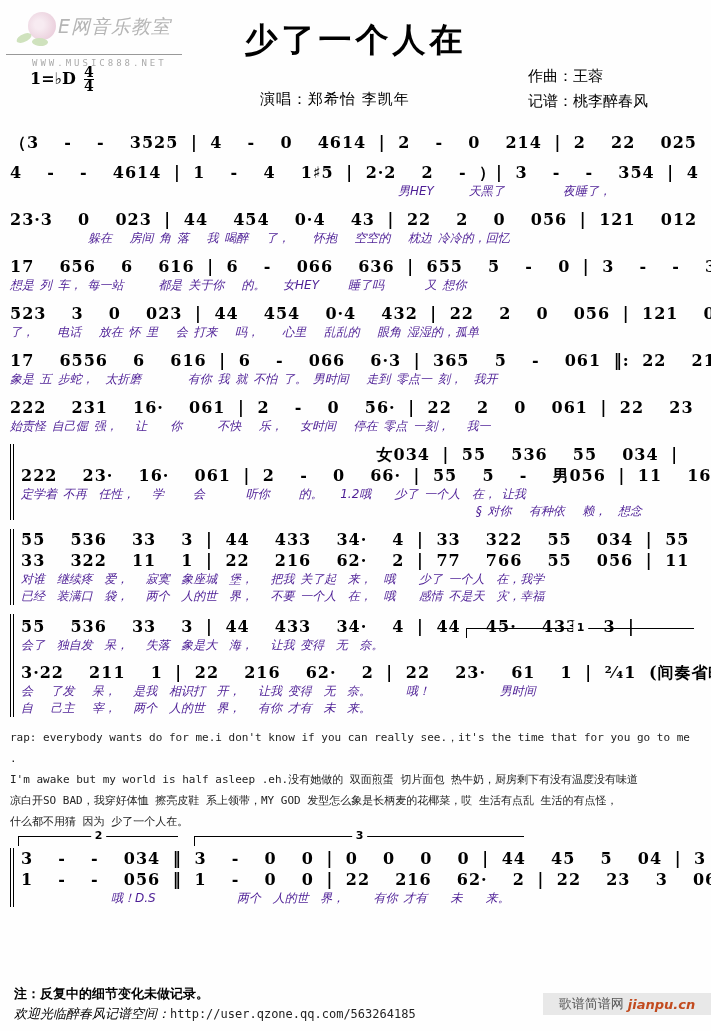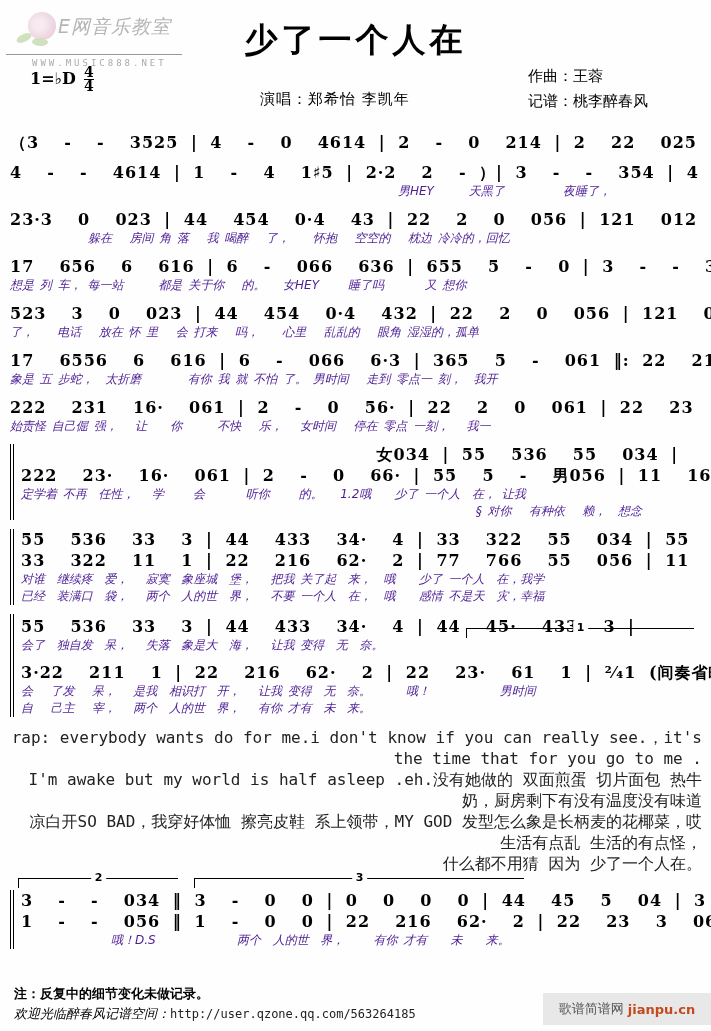--- a/index.html
+++ b/index.html
@@ -46,32 +46,32 @@
   .lyr-right{text-align:right;padding-right:60px;}
   .indent{padding-left:388px;}
   .volta{position:absolute;border-top:1px solid #000;border-left:1px solid #000;height:10px;}
   .volta .vnum{position:absolute;top:-8px;left:50%;transform:translateX(-50%);
         background:#fefefe;padding:0 4px;font-size:11px;font-weight:bold;}
   .v1{left:452px;top:14px;width:228px;}
   .vf2{left:4px;top:-12px;width:160px;}
   .vf3{left:180px;top:-12px;width:330px;}
   .final-block{position:relative;margin-top:16px;}
   
-  .rap{margin:10px 0 6px 0;font-family:"DejaVu Sans Mono",monospace;font-size:16px;
-        line-height:21px;color:#222;text-align:right;}
+  .rap{margin:10px 0 6px 0;font-family:"DejaVu Sans Mono",monospace;font-size:11px;
+        line-height:21px;color:#222;}
   
   .footer{position:absolute;left:14px;top:984px;font-size:13px;line-height:20px;}
   .footer-note{font-weight:bold;}
   .footer-welcome{font-style:italic;}
   .footer-welcome a{color:#222;text-decoration:none;font-style:normal;
         font-family:"DejaVu Sans Mono",monospace;font-size:12px;}
-  .watermark{position:absolute;right:0;top:993px;width:168px;height:32px;background:var(--wm-bg);
+  .watermark{position:absolute;right:0;top:993px;width:168px;height:22px;background:var(--wm-bg);
         display:flex;align-items:center;justify-content:center;gap:4px;font-size:13px;}
   .wm-site{color:#555;}
-  .wm-domain{color:var(--accent);font-weight:bold;}
+  .wm-domain{color:var(--accent);font-weight:bold;font-style:italic;}
 </style>
 </head>
 <body>
 
 <div class="page">
 
   <div class="logo">
     <div class="flower">
       <div class="bloom"></div>
         <div class="leaf leaf1"></div>

